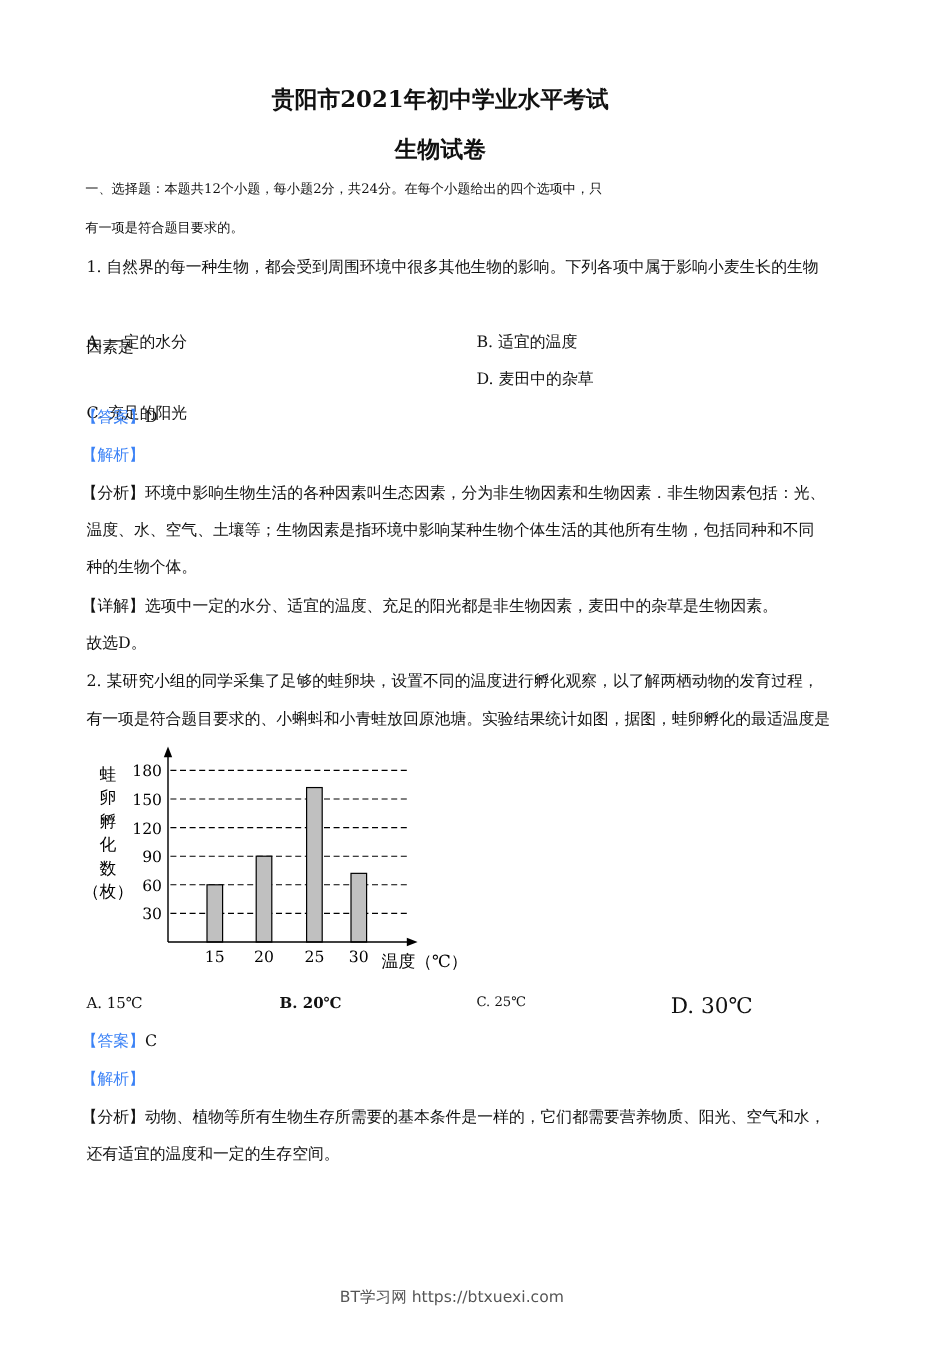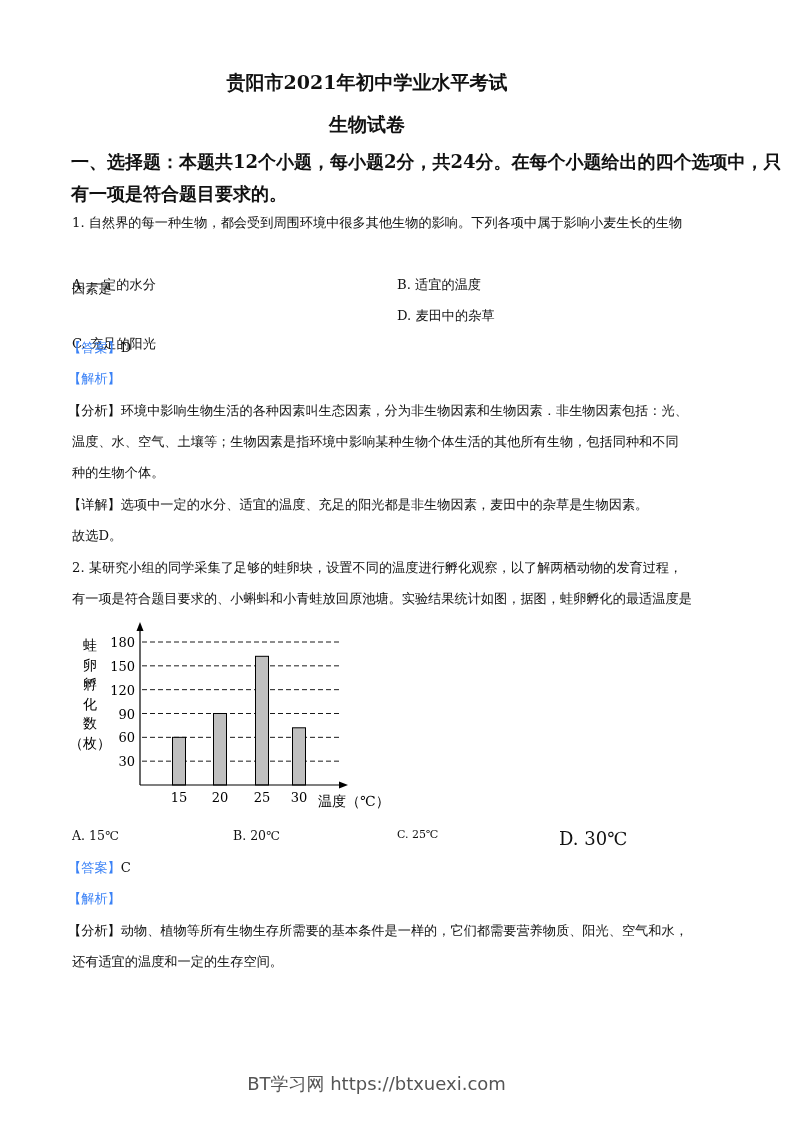--- a/index.html
+++ b/index.html
@@ -1,22 +1,22 @@
 <!DOCTYPE html>
 <html><head>
 <meta charset="utf-8">
 <style>
   html, body { margin: 0; padding: 0; background: #ffffff; }
   body { width: 793px; height: 1122px; position: relative; font-family: "DejaVu Serif", "Liberation Serif", serif; color: #111; overflow: hidden; }
   .abs { position: absolute; white-space: nowrap; }
   .title { font-weight: bold; font-size: 19px; left: 0; width: 734px; text-align: center; }
-  .section { font-weight: bold; font-size: 18px; left: 71px; }
+  .section { font-weight: normal; font-size: 11px; left: 71px; }
   .p { font-size: 13.2px; left: 72px; }
   .tag { color: #3b82f6; }
-  .footer { font-family: "DejaVu Sans", "Liberation Sans", sans-serif; font-size: 18px; color: #555; left: 0; width: 753px; text-align: center; }
+  .footer { font-family: "DejaVu Sans", "Liberation Sans", sans-serif; font-size: 13px; color: #555; left: 0; width: 753px; text-align: center; }
   svg text { font-family: "DejaVu Serif", "Liberation Serif", serif; }
 </style>
 </head>
 <body>
 
 <div class="abs title" style="top:70px;">贵阳市2021年初中学业水平考试</div>
 <div class="abs title" style="top:112px;">生物试卷</div>
 
 <div class="abs section" style="top:150px;">一、选择题：本题共12个小题，每小题2分，共24分。在每个小题给出的四个选项中，只</div>
 <div class="abs section" style="top:182px;">有一项是符合题目要求的。</div>
@@ -76,21 +76,21 @@
       <text x="239" y="182" font-size="13" text-anchor="middle">30</text>
     </g>
   <line x1="80" y1="165" x2="80" y2="8" stroke="#000" stroke-width="1.2"></line>
   <polygon points="80,2 76.5,11 83.5,11" fill="#000"></polygon>
   <line x1="80" y1="165" x2="282" y2="165" stroke="#000" stroke-width="1.2"></line>
   <polygon points="288,165 279,161.5 279,168.5" fill="#000"></polygon>
   <text id="xlabel" x="258" y="186" font-size="14">温度（℃）</text>
 </svg>
 
 <div class="abs p" style="top:828px; left:72px; font-size:12.5px;">A.  15℃</div>
-<div class="abs p" style="top:828px; left:233px; font-size:12.5px;">B.  20℃</div>
+<div class="abs p" style="top:828px; left:233px; font-size:12.5px;font-weight:bold;">B.  20℃</div>
 <div class="abs p" style="top:828px; left:397px; font-size:11px;">C.  25℃</div>
 <div class="abs p" style="top:828px; left:559px; font-size:18px;">D.  30℃</div>
 <div class="abs p" style="top:859px; left:68px;"><span class="tag">【答案】</span><span>C</span></div>
 <div class="abs p tag" style="top:890px; left:68px;">【解析】</div>
 <div class="abs p" style="top:922px; left:68px;"><span>【分析】</span><span>动物、植物等所有生物生存所需要的基本条件是一样的，它们都需要营养物质、阳光、空气和水，</span></div>
 <div class="abs p" style="top:953px;">还有适宜的温度和一定的生存空间。</div>
 
 <div class="abs footer" style="top:1072px;">BT学习网 https://btxuexi.com</div>
 
 </body></html>

